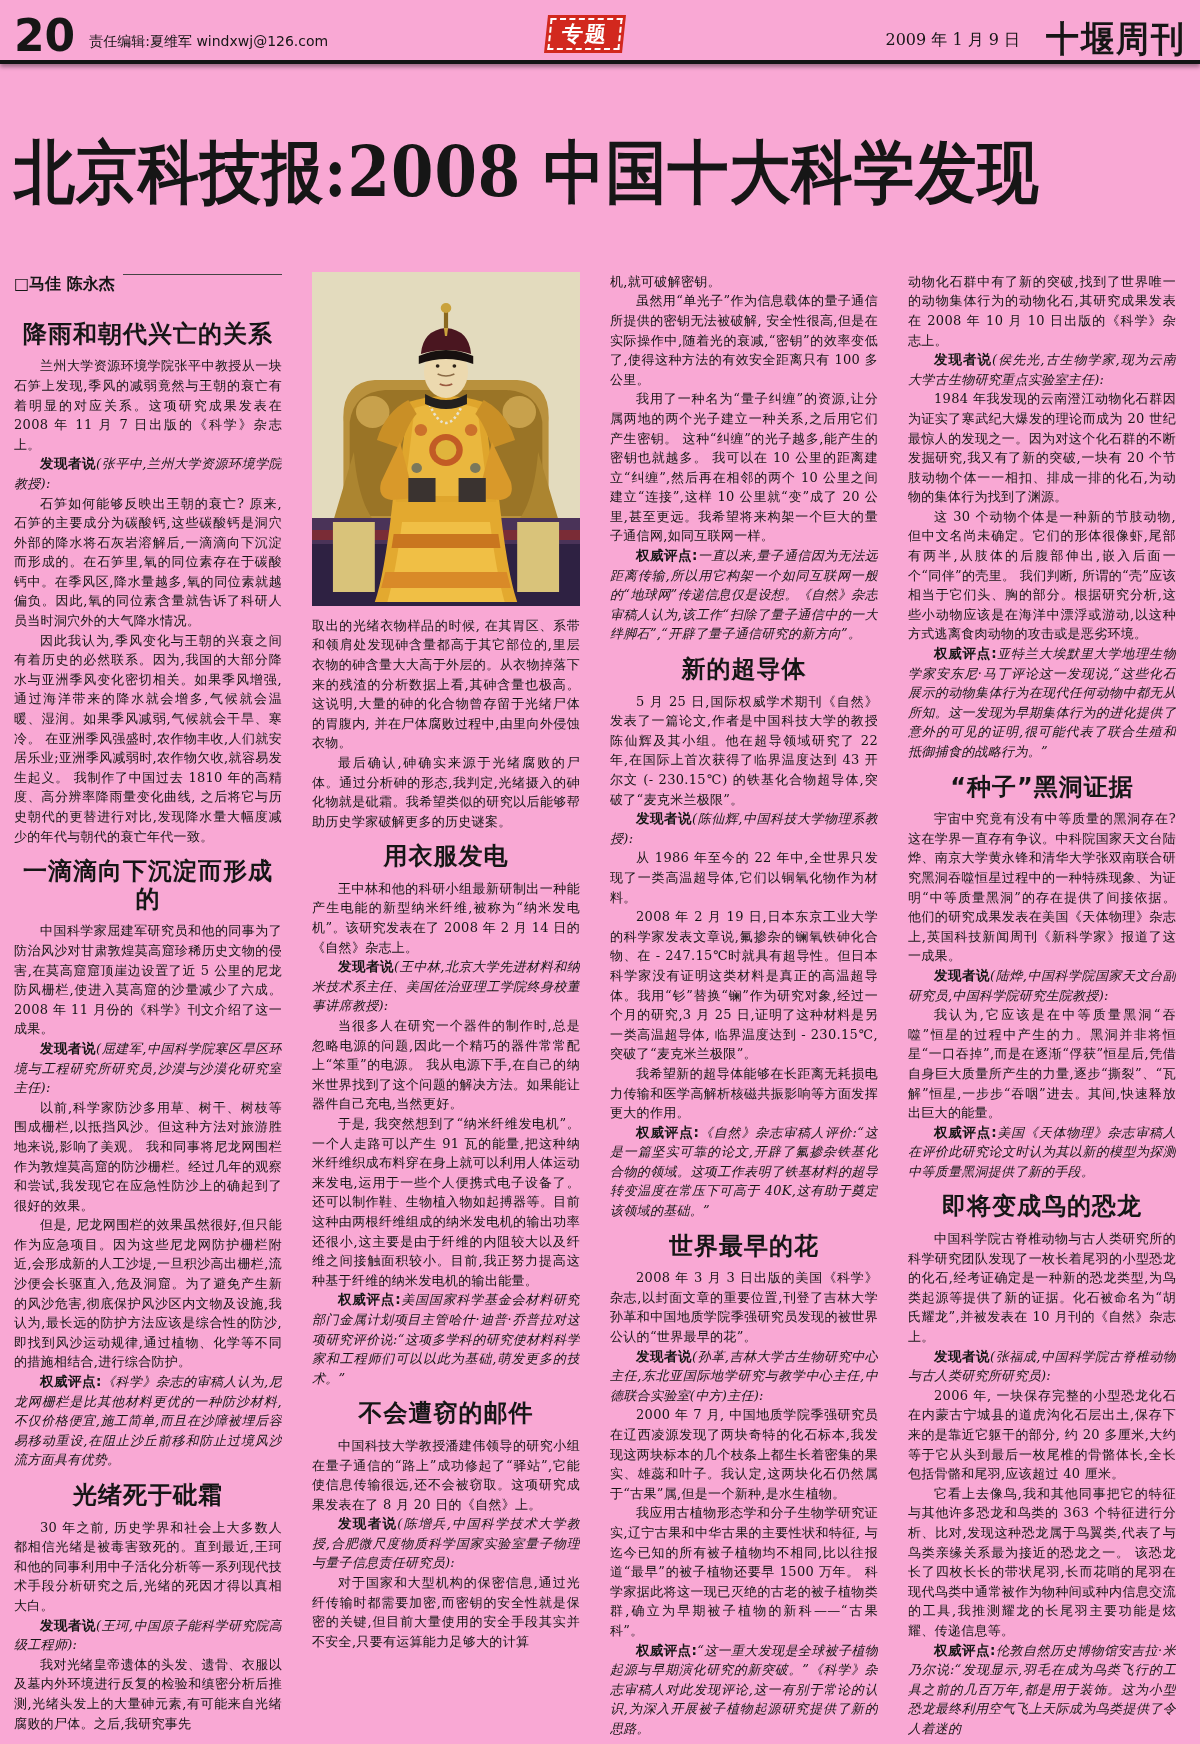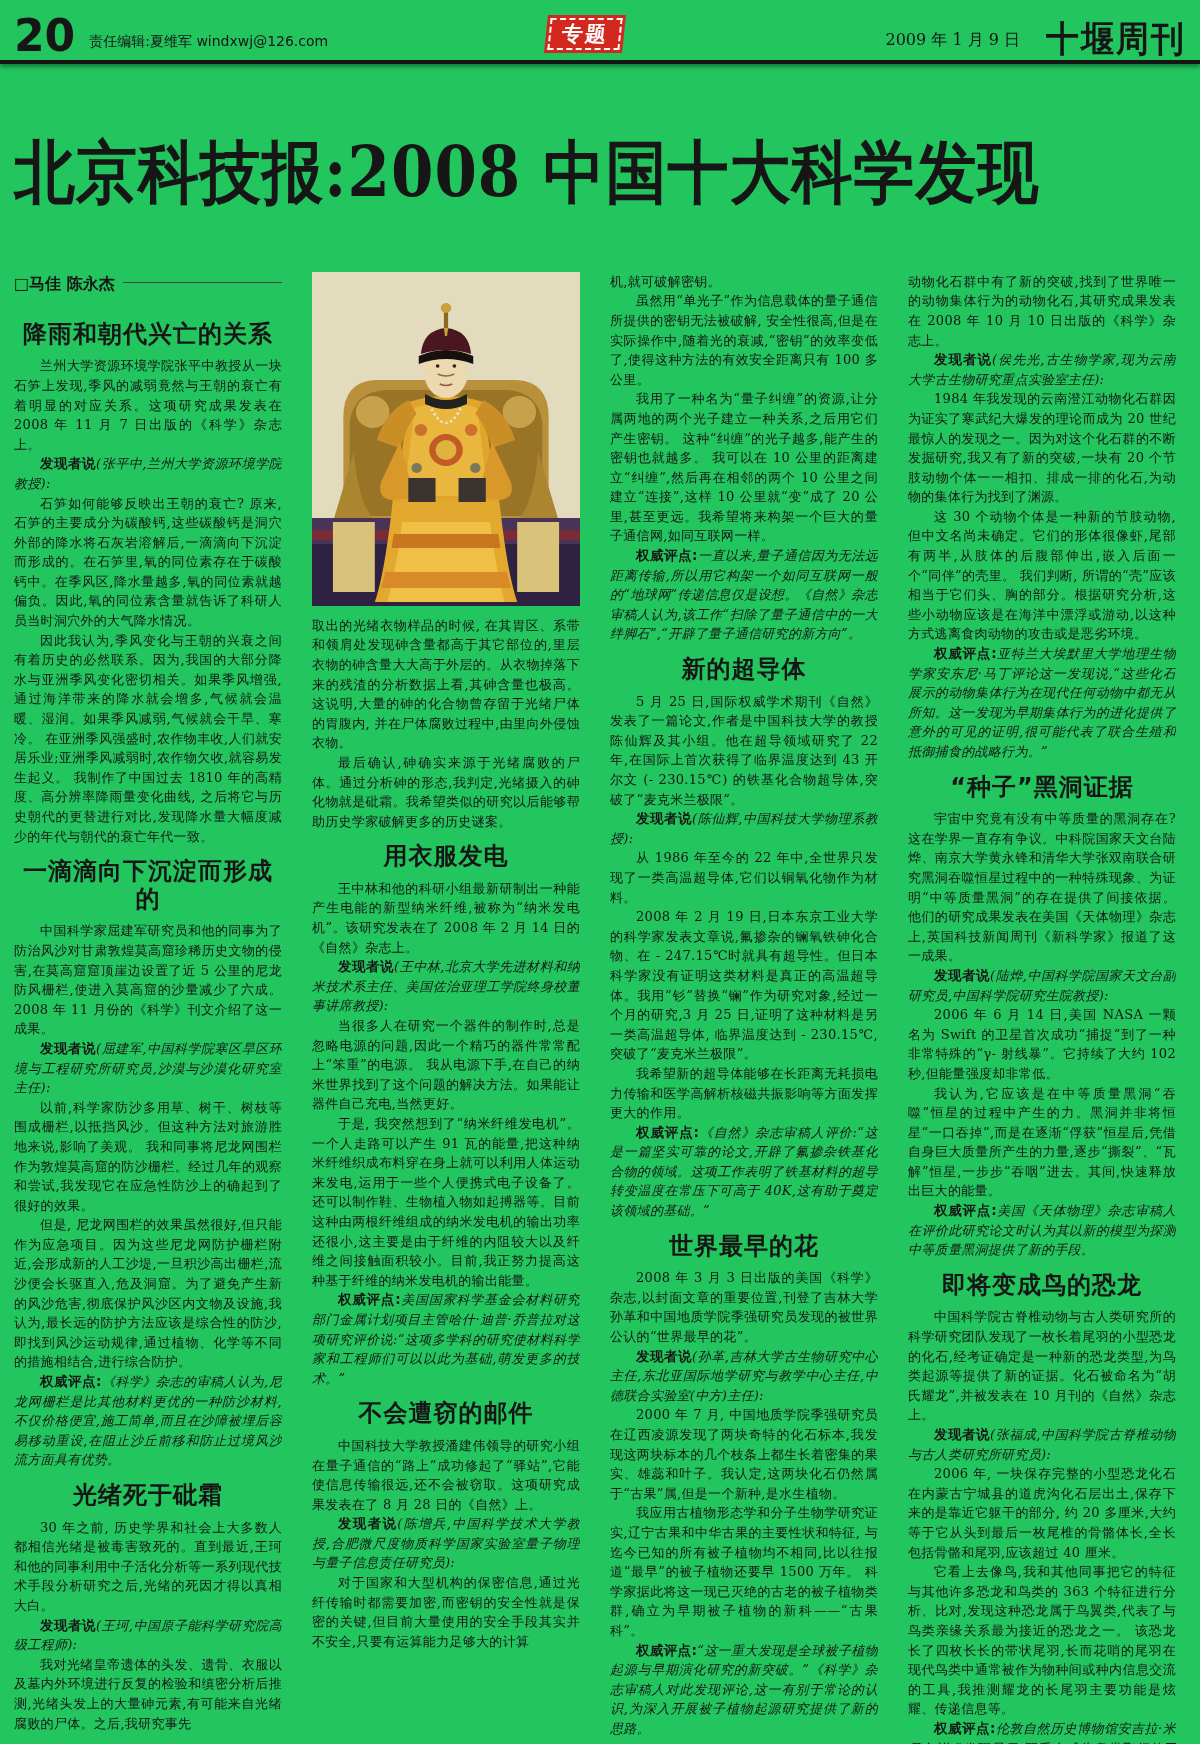--- a/index.html
+++ b/index.html
@@ -1,16 +1,16 @@
 <!DOCTYPE html>
 <html><head>
 <meta charset="utf-8">
 <style>
   html,body{margin:0;padding:0;background:#e8e8e8;}
-  .page{position:relative;width:1200px;height:1744px;background:#22c55e;margin:0 auto;
+  .page{position:relative;width:1200px;height:1744px;background:#f9a8d4;margin:0 auto;
         font-family:"DejaVu Serif","Liberation Serif",serif;color:#161616;overflow:hidden;}
   
   .hdr{display:flex;align-items:flex-end;padding:10px 14px 6px 14px;height:44px;
        border-bottom:4px solid #141414;box-shadow:0 3px 4px rgba(0,0,0,.35);}
   .pageno{font-family:"DejaVu Sans","Liberation Sans",sans-serif;font-weight:900;font-size:44px;line-height:.85;}
   .edline{font-family:"DejaVu Sans","Liberation Sans",sans-serif;font-size:14px;margin:0 0 3px 14px;white-space:nowrap;}
   .hspacer{flex:1;}
   .badge{background:#d2281e;color:#fff;font-weight:700;font-size:21px;letter-spacing:2px;
          padding:5px 16px;outline:2px dashed #fff;outline-offset:-5px;transform:skewX(-6deg);
          font-family:"DejaVu Sans","Liberation Sans",sans-serif;margin:0 0 1px 0;}
@@ -22,21 +22,21 @@
             line-height:1.05;transform:scaleY(1.12);transform-origin:left top;white-space:nowrap;}
   
   .cols{display:flex;gap:30px;padding:28px 12px 0 14px;height:1500px;overflow:hidden;}
   .col{width:268px;flex:0 0 268px;text-align:justify;overflow:hidden;}
   .col p{margin:0;font-size:13px;line-height:19.6px;text-indent:2em;letter-spacing:.3px;}
   .col p.cont{text-indent:0;}
   .col h2{font-family:"DejaVu Sans","Liberation Sans",sans-serif;font-size:24px;font-weight:900;
           letter-spacing:1px;margin:12px 0 8px 0;line-height:1.15;text-align:center;}
   .kai{font-style:italic;}
   .lead{font-style:normal;font-weight:700;font-family:"DejaVu Sans","Liberation Sans",sans-serif;font-size:13.5px;}
-  .byline-row{display:flex;align-items:center;margin:2px 0 26px 0;}
+  .byline-row{display:flex;align-items:flex-start;margin:2px 0 26px 0;}
   .byline-row .bl{font-family:"DejaVu Sans","Liberation Sans",sans-serif;font-weight:700;font-size:16px;white-space:nowrap;}
   .byline-row .rule{flex:1;border-bottom:1.5px solid #444;margin:0 0 3px 8px;}
   figure.portrait{margin:0 0 10px 0;width:100%;height:334px;}
   figure.portrait svg{width:100%;height:100%;display:block;}
 </style>
 </head>
 <body>
 
 <div class="page">
   <div class="hdr">
@@ -134,21 +134,21 @@
   </figure>
         <p class="cont">取出的光绪衣物样品的时候, 在其胃区、系带和领肩处发现砷含量都高于其它部位的,里层衣物的砷含量大大高于外层的。从衣物掉落下来的残渣的分析数据上看,其砷含量也极高。 这说明,大量的砷的化合物曾存留于光绪尸体的胃腹内, 并在尸体腐败过程中,由里向外侵蚀衣物。</p>
         <p>最后确认,砷确实来源于光绪腐败的尸体。通过分析砷的形态,我判定,光绪摄入的砷化物就是砒霜。我希望类似的研究以后能够帮助历史学家破解更多的历史谜案。</p>
         <h2>用衣服发电</h2>
         <p>王中林和他的科研小组最新研制出一种能产生电能的新型纳米纤维,被称为“纳米发电机”。该研究发表在了 2008 年 2 月 14 日的《自然》杂志上。</p>
         <p class="kai"><span class="lead">发现者说</span><span>(王中林,北京大学先进材料和纳米技术系主任、美国佐治亚理工学院终身校董事讲席教授):</span></p>
         <p>当很多人在研究一个器件的制作时,总是忽略电源的问题,因此一个精巧的器件常常配上“笨重”的电源。 我从电源下手,在自己的纳米世界找到了这个问题的解决方法。如果能让器件自己充电,当然更好。</p>
         <p>于是, 我突然想到了“纳米纤维发电机”。一个人走路可以产生 91 瓦的能量,把这种纳米纤维织成布料穿在身上就可以利用人体运动来发电,运用于一些个人便携式电子设备了。 还可以制作鞋、生物植入物如起搏器等。目前这种由两根纤维组成的纳米发电机的输出功率还很小,这主要是由于纤维的内阻较大以及纤维之间接触面积较小。目前,我正努力提高这种基于纤维的纳米发电机的输出能量。</p>
         <p class="kai"><span class="lead">权威评点:</span><span>美国国家科学基金会材料研究部门金属计划项目主管哈什·迪普·乔普拉对这项研究评价说:“这项多学科的研究使材料科学家和工程师们可以以此为基础,萌发更多的技术。”</span></p>
         <h2>不会遭窃的邮件</h2>
-        <p>中国科技大学教授潘建伟领导的研究小组在量子通信的“路上”成功修起了“驿站”,它能使信息传输很远,还不会被窃取。这项研究成果发表在了 8 月 28 日的《自然》上。</p>
+        <p>中国科技大学教授潘建伟领导的研究小组在量子通信的“路上”成功修起了“驿站”,它能使信息传输很远,还不会被窃取。这项研究成果发表在了 8 月 20 日的《自然》上。</p>
         <p class="kai"><span class="lead">发现者说</span><span>(陈增兵,中国科学技术大学教授,合肥微尺度物质科学国家实验室量子物理与量子信息责任研究员):</span></p>
         <p>对于国家和大型机构的保密信息,通过光纤传输时都需要加密,而密钥的安全性就是保密的关键,但目前大量使用的安全手段其实并不安全,只要有运算能力足够大的计算</p>
       </div>
       <div class="col">
         <p class="cont">机,就可破解密钥。</p>
         <p>虽然用“单光子”作为信息载体的量子通信所提供的密钥无法被破解, 安全性很高,但是在实际操作中,随着光的衰减,“密钥”的效率变低了,使得这种方法的有效安全距离只有 100 多公里。</p>
         <p>我用了一种名为“量子纠缠”的资源,让分属两地的两个光子建立一种关系,之后用它们产生密钥。 这种“纠缠”的光子越多,能产生的密钥也就越多。 我可以在 10 公里的距离建立“纠缠”,然后再在相邻的两个 10 公里之间建立“连接”,这样 10 公里就“变”成了 20 公里,甚至更远。我希望将来构架一个巨大的量子通信网,如同互联网一样。</p>
         <p class="kai"><span class="lead">权威评点:</span><span>一直以来,量子通信因为无法远距离传输,所以用它构架一个如同互联网一般的“地球网”传递信息仅是设想。《自然》杂志审稿人认为,该工作“扫除了量子通信中的一大绊脚石”,“开辟了量子通信研究的新方向”。</span></p>
         <h2>新的超导体</h2>
         <p>5 月 25 日,国际权威学术期刊《自然》发表了一篇论文,作者是中国科技大学的教授陈仙辉及其小组。他在超导领域研究了 22 年,在国际上首次获得了临界温度达到 43 开尔文 (- 230.15℃) 的铁基化合物超导体,突破了“麦克米兰极限”。</p>
@@ -166,21 +166,20 @@
       </div>
       <div class="col">
         <p class="cont">动物化石群中有了新的突破,找到了世界唯一的动物集体行为的动物化石,其研究成果发表在 2008 年 10 月 10 日出版的《科学》杂志上。</p>
         <p class="kai"><span class="lead">发现者说</span><span>(侯先光,古生物学家,现为云南大学古生物研究重点实验室主任):</span></p>
         <p>1984 年我发现的云南澄江动物化石群因为证实了寒武纪大爆发的理论而成为 20 世纪最惊人的发现之一。因为对这个化石群的不断发掘研究,我又有了新的突破,一块有 20 个节肢动物个体一一相扣、排成一排的化石,为动物的集体行为找到了渊源。</p>
         <p>这 30 个动物个体是一种新的节肢动物,但中文名尚未确定。它们的形体很像虾,尾部有两半,从肢体的后腹部伸出,嵌入后面一个“同伴”的壳里。 我们判断, 所谓的“壳”应该相当于它们头、胸的部分。根据研究分析,这些小动物应该是在海洋中漂浮或游动,以这种方式逃离食肉动物的攻击或是恶劣环境。</p>
         <p class="kai"><span class="lead">权威评点:</span><span>亚特兰大埃默里大学地理生物学家安东尼·马丁评论这一发现说,“这些化石展示的动物集体行为在现代任何动物中都无从所知。这一发现为早期集体行为的进化提供了意外的可见的证明,很可能代表了联合生殖和抵御捕食的战略行为。”</span></p>
         <h2>“种子”黑洞证据</h2>
         <p>宇宙中究竟有没有中等质量的黑洞存在? 这在学界一直存有争议。中科院国家天文台陆烨、南京大学黄永锋和清华大学张双南联合研究黑洞吞噬恒星过程中的一种特殊现象、为证明“中等质量黑洞”的存在提供了间接依据。 他们的研究成果发表在美国《天体物理》杂志上,英国科技新闻周刊《新科学家》报道了这一成果。</p>
         <p class="kai"><span class="lead">发现者说</span><span>(陆烨,中国科学院国家天文台副研究员,中国科学院研究生院教授):</span></p>
-        <p>2006 年 6 月 14 日,美国 NASA 一颗名为 Swift 的卫星首次成功“捕捉”到了一种非常特殊的“γ- 射线暴”。它持续了大约 102 秒,但能量强度却非常低。</p>
         <p>我认为,它应该是在中等质量黑洞“吞噬”恒星的过程中产生的力。黑洞并非将恒星“一口吞掉”,而是在逐渐“俘获”恒星后,凭借自身巨大质量所产生的力量,逐步“撕裂”、“瓦解”恒星,一步步“吞咽”进去。其间,快速释放出巨大的能量。</p>
         <p class="kai"><span class="lead">权威评点:</span><span>美国《天体物理》杂志审稿人在评价此研究论文时认为其以新的模型为探测中等质量黑洞提供了新的手段。</span></p>
         <h2>即将变成鸟的恐龙</h2>
         <p>中国科学院古脊椎动物与古人类研究所的科学研究团队发现了一枚长着尾羽的小型恐龙的化石,经考证确定是一种新的恐龙类型,为鸟类起源等提供了新的证据。化石被命名为“胡氏耀龙”,并被发表在 10 月刊的《自然》杂志上。</p>
         <p class="kai"><span class="lead">发现者说</span><span>(张福成,中国科学院古脊椎动物与古人类研究所研究员):</span></p>
         <p>2006 年, 一块保存完整的小型恐龙化石在内蒙古宁城县的道虎沟化石层出土,保存下来的是靠近它躯干的部分, 约 20 多厘米,大约等于它从头到最后一枚尾椎的骨骼体长,全长包括骨骼和尾羽,应该超过 40 厘米。</p>
         <p>它看上去像鸟,我和其他同事把它的特征与其他许多恐龙和鸟类的 363 个特征进行分析、比对,发现这种恐龙属于鸟翼类,代表了与鸟类亲缘关系最为接近的恐龙之一。 该恐龙长了四枚长长的带状尾羽,长而花哨的尾羽在现代鸟类中通常被作为物种间或种内信息交流的工具,我推测耀龙的长尾羽主要功能是炫耀、传递信息等。</p>
         <p class="kai"><span class="lead">权威评点:</span><span>伦敦自然历史博物馆安吉拉·米乃尔说:“发现显示,羽毛在成为鸟类飞行的工具之前的几百万年,都是用于装饰。这为小型恐龙最终利用空气飞上天际成为鸟类提供了令人着迷的</span></p>
       </div>
     </div>

